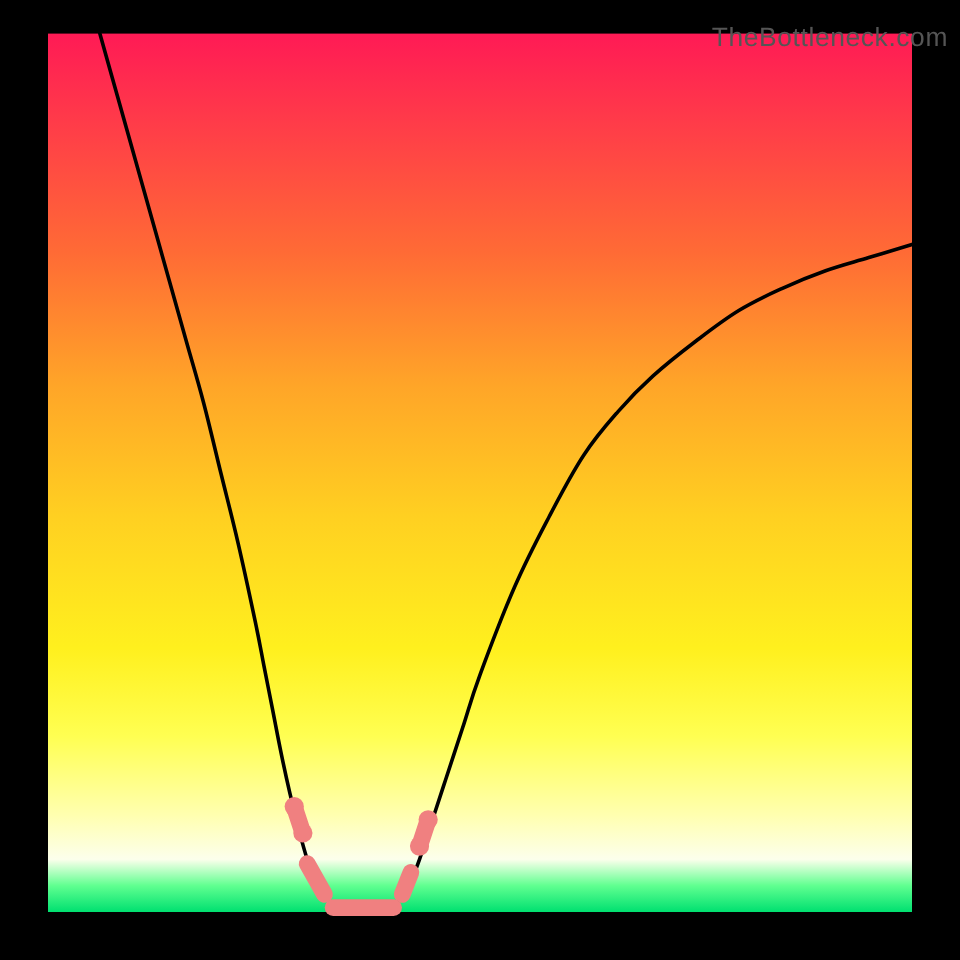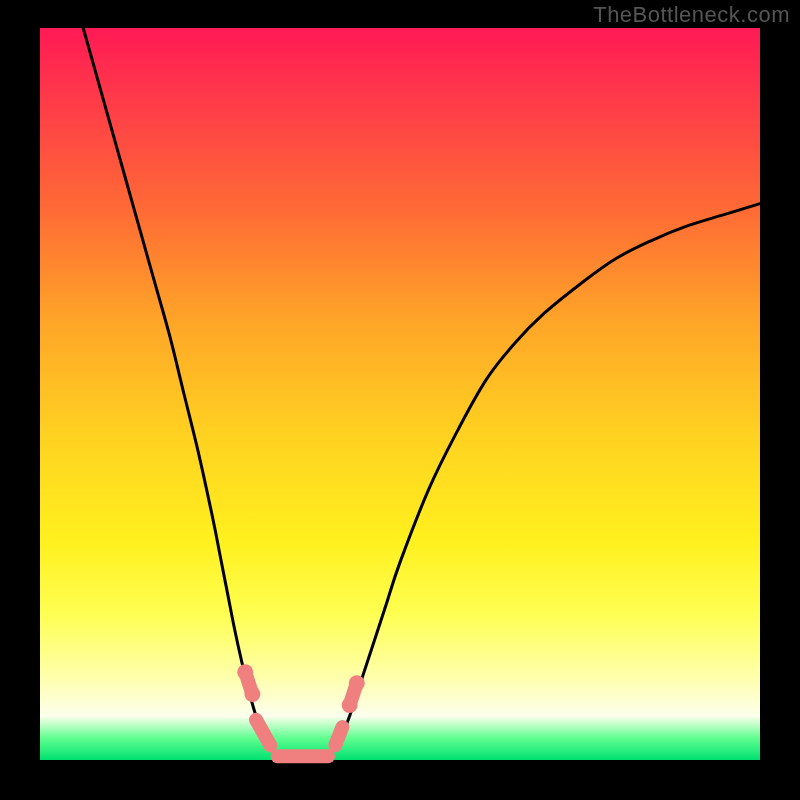--- a/index.html
+++ b/index.html
@@ -11,21 +11,21 @@
     font-family: Arial, Helvetica, sans-serif;
     overflow: hidden;
   }
   .wrap {
     position: relative;
     width: 800px;
     height: 800px;
   }
   .watermark {
     position: absolute;
-    top: 2px;
+    top: 18px;
     right: 10px;
     color: #555;
     font-size: 22px;
     letter-spacing: 0.5px;
     z-index: 10;
   }
   .plot {
     position: absolute;
     left: 40px;
     top: 28px;

